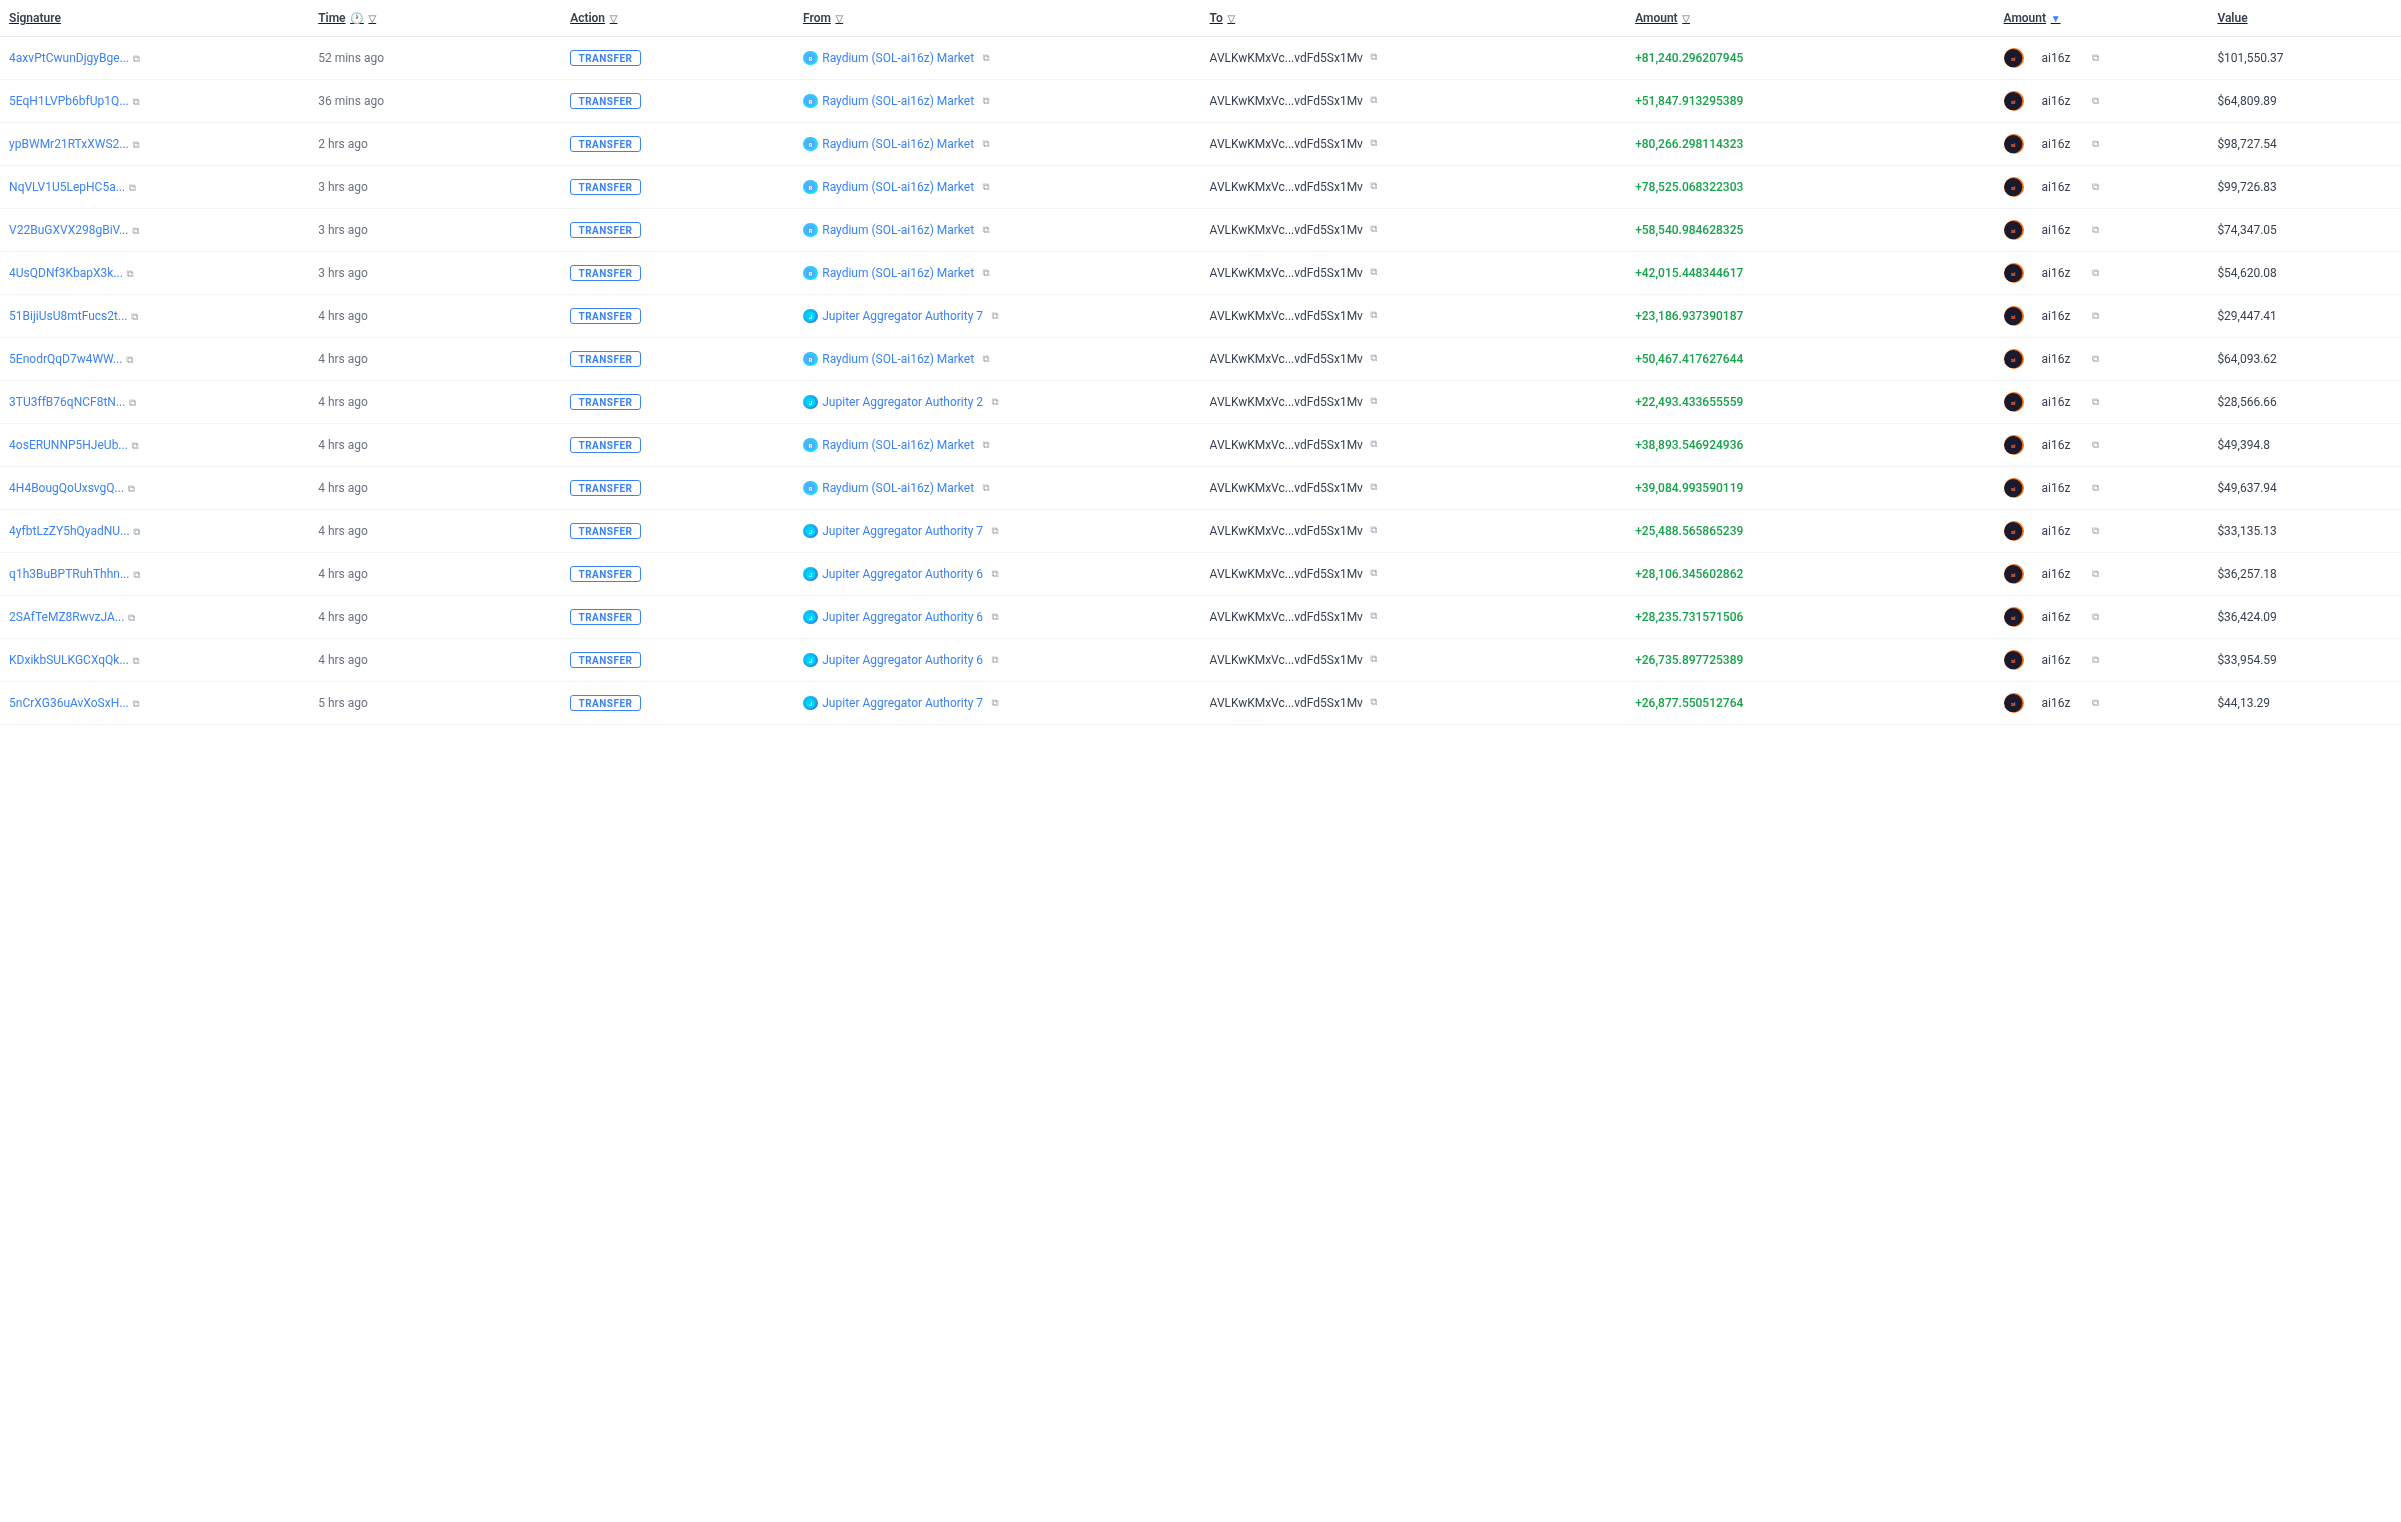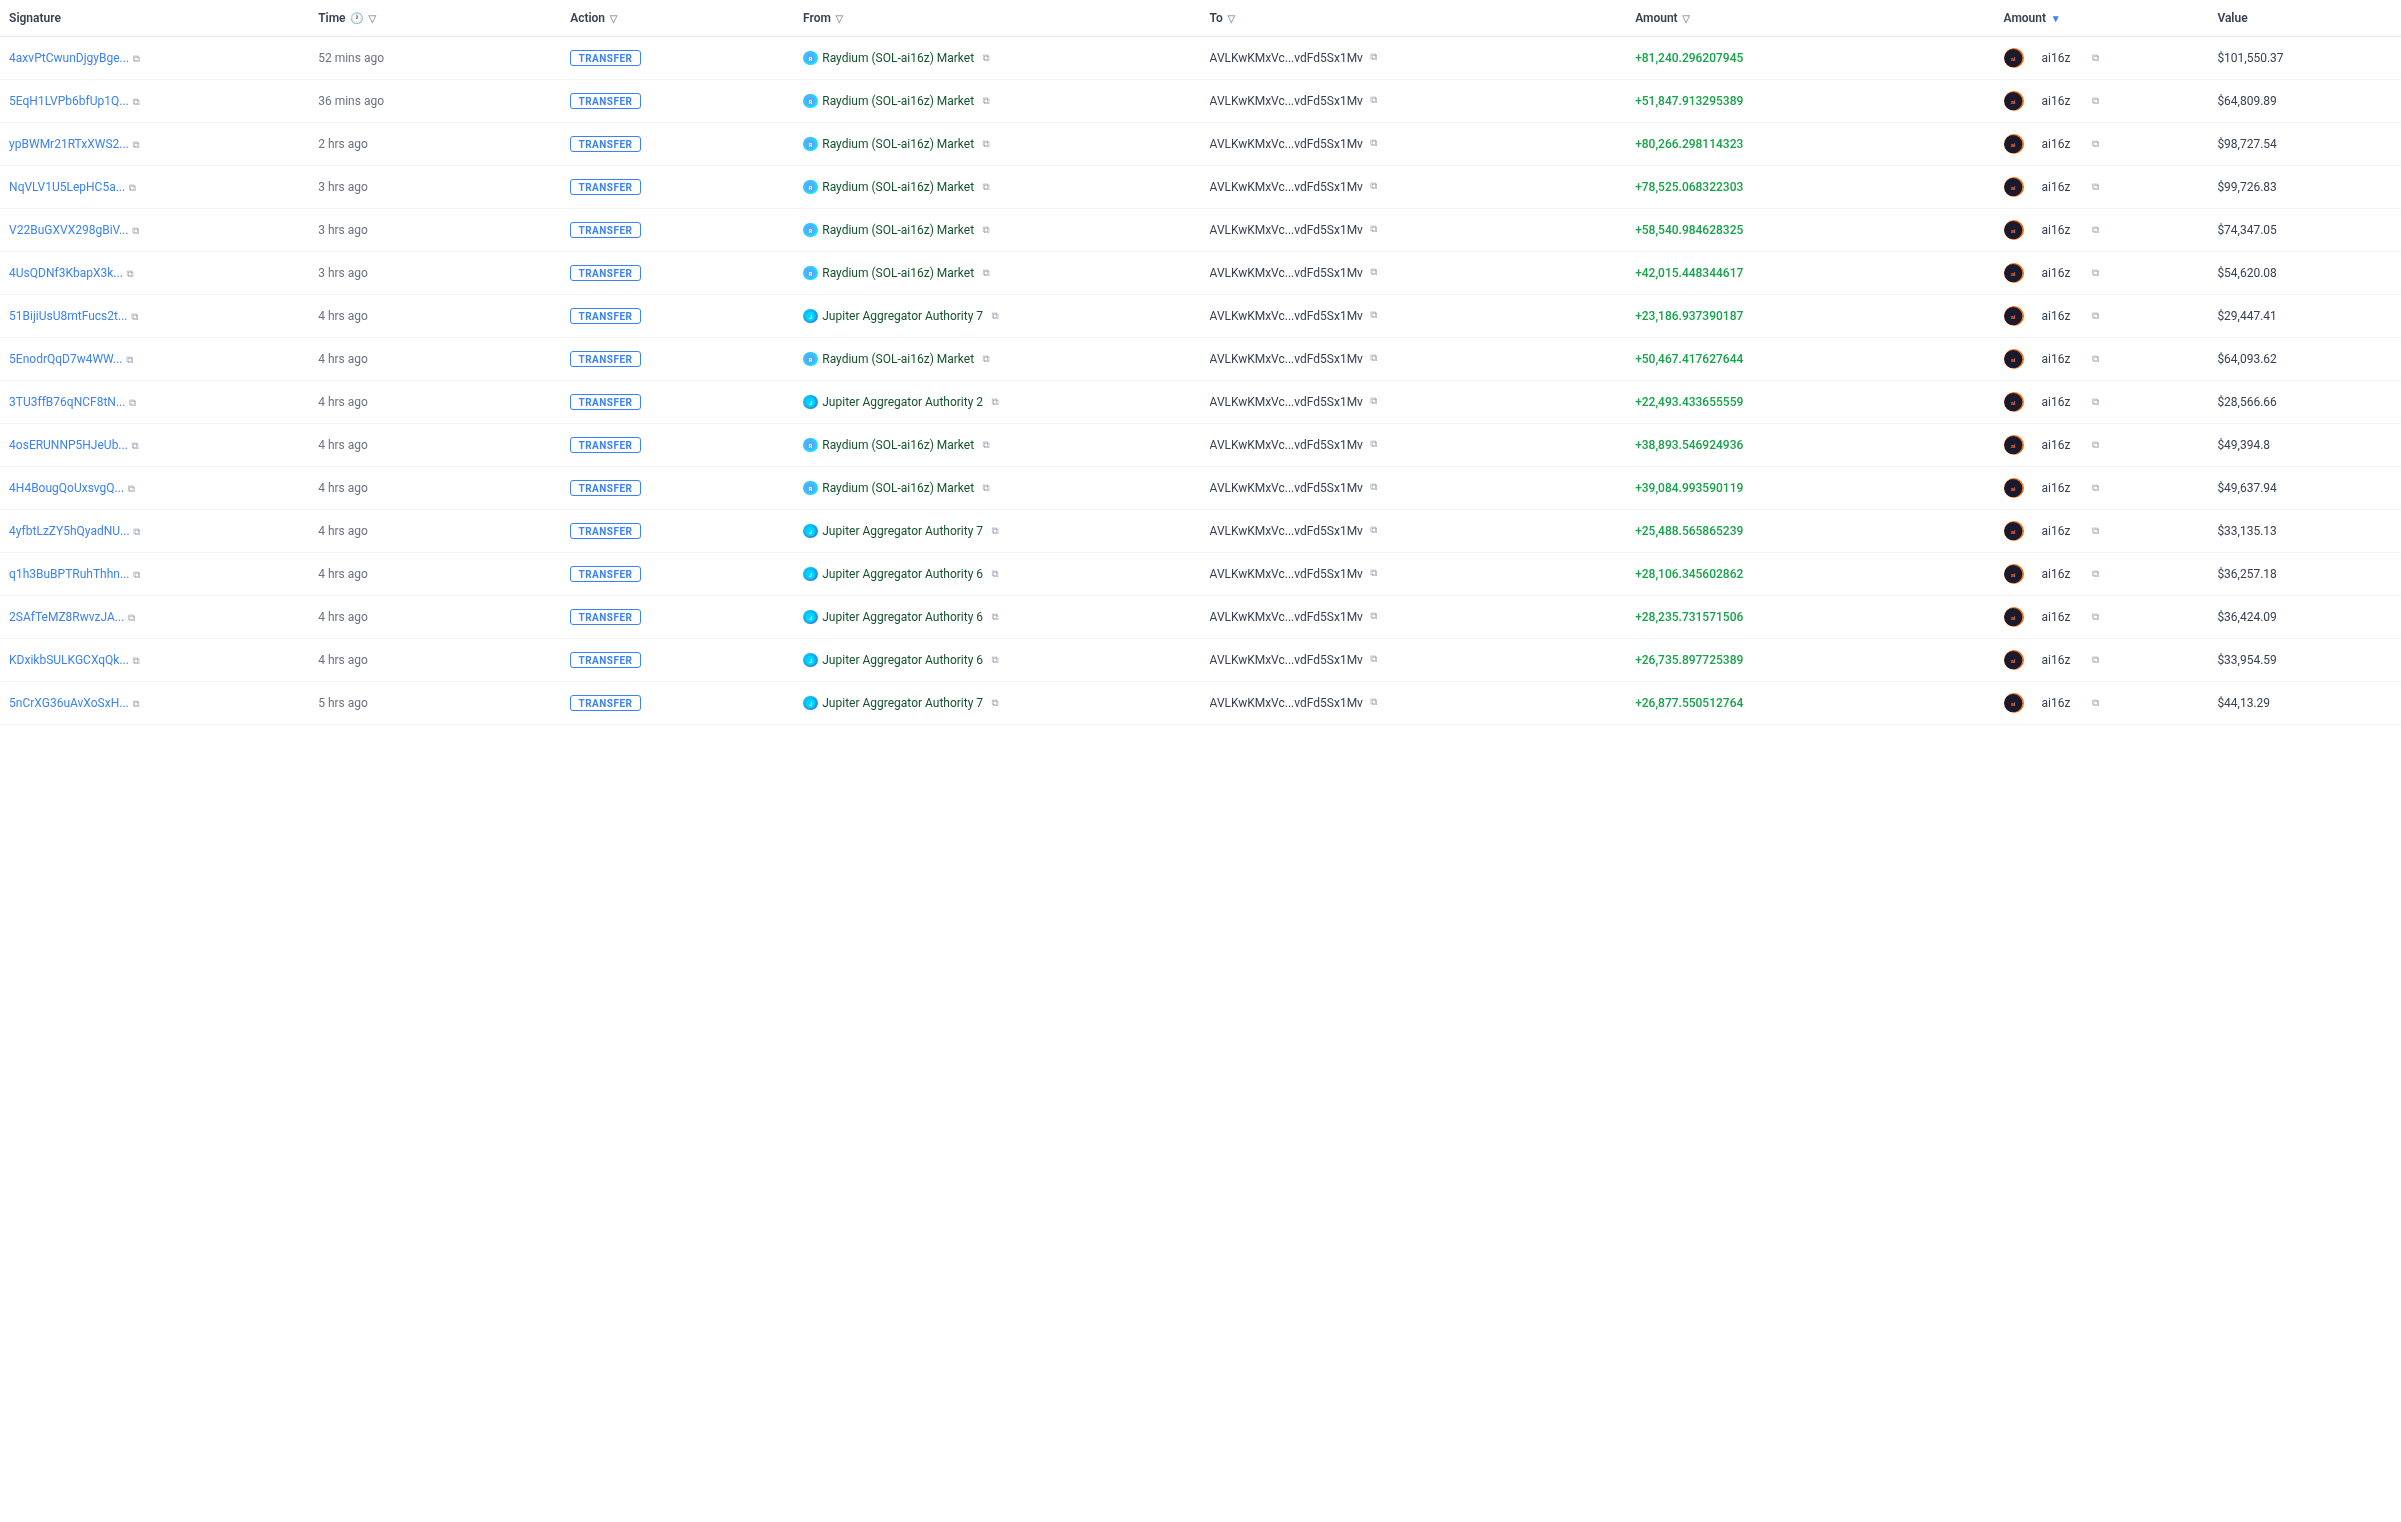--- a/index.html
+++ b/index.html
@@ -13,20 +13,21 @@
       width: 100%;
       overflow-x: auto;
     }
     table {
       width: 100%;
       border-collapse: collapse;
       table-layout: fixed;
     }
     thead tr {
       border-bottom: 1.8px solid #e5e7eb;
+      text-decoration: underline;
     }
     th {
       padding: 11px 9.1px;
       text-align: left;
       font-weight: 600;
       font-size: 12px;
       color: #374151;
       white-space: nowrap;
       background: #fff;
     }
@@ -79,21 +80,21 @@
       font-weight: 700;
       letter-spacing: 0.5px;
     }
     .from-cell {
       display: flex;
       align-items: center;
       gap: 4.6px;
       color: #374151;
     }
     .from-link {
-      color: #14532d;
+      color: #3b82f6;
       text-decoration: none;
     }
     .to-cell {
       color: #374151;
       display: flex;
       align-items: flex-start;
       gap: 3.7px;
     }
     .amount-text {
       color: #16a34a;

